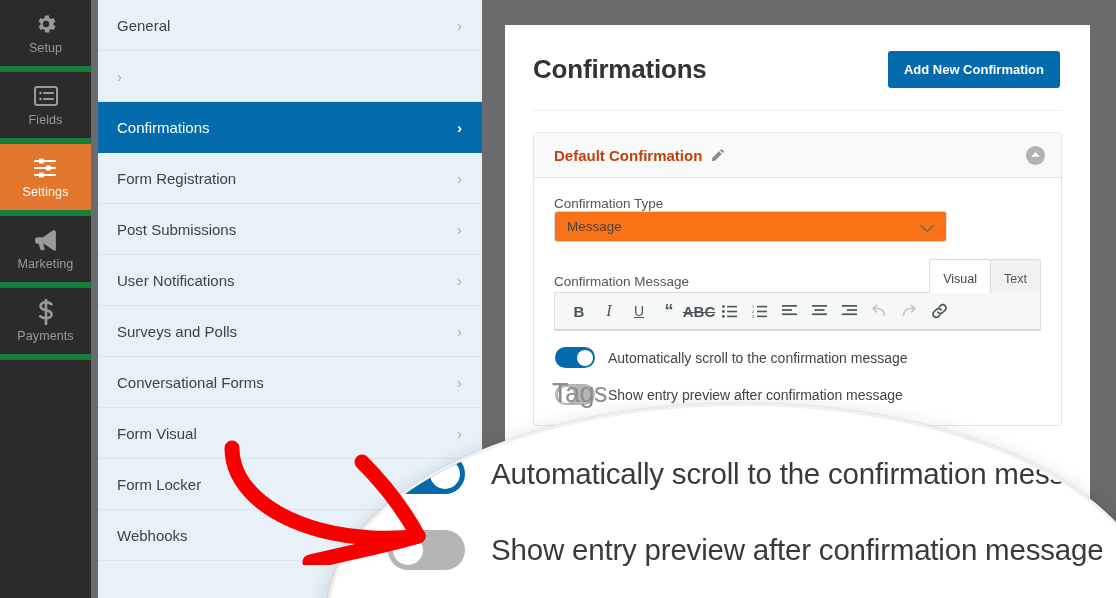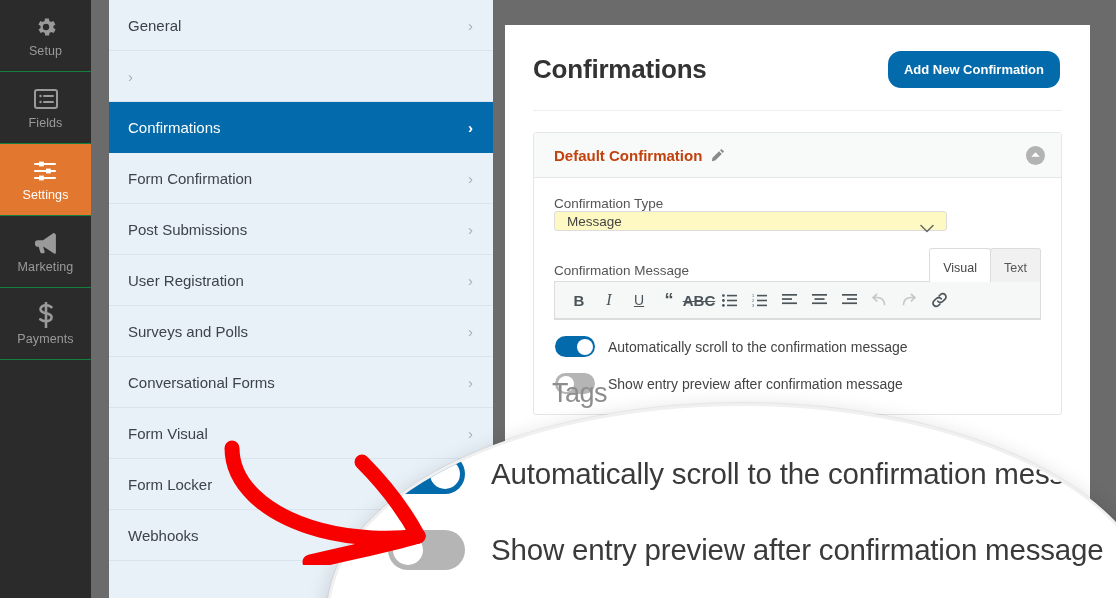--- a/index.html
+++ b/index.html
@@ -15,31 +15,31 @@
   .rail {
     position: absolute; left: 0; top: 0; width: 91px; height: 598px;
     background: #2b2b2b; z-index: 5;
   }
   .rail-item {
     height: 72px; width: 91px;
     display: flex; flex-direction: column;
     align-items: center; justify-content: center;
     gap: 4px;
     color: #9a9a9a;
-    border-bottom: 1px solid #15803d;
+    border-bottom: 6px solid #15803d;
     cursor: pointer;
   }
   .rail-item.active { background: #e27730; color: #ffffff; }
   .rail-item .rail-label { font-size: 12.5px; letter-spacing: .1px; }
   .rail-item svg { display: block; }
   .rail-item .ico { width: 26px; height: 26px; display:flex; align-items:center; justify-content:center;}
 
   
   .settings-list {
-    position: absolute; left: 109px; top: 0; width: 384px; height: 598px;
+    position: absolute; left: 98px; top: 0; width: 384px; height: 598px;
     background: #e9f1f8; z-index: 4; overflow: hidden;
   }
   .set-item {
     position: relative;
     height: 51px; display: flex; align-items: center;
     padding: 0 20px 0 19px;
     border-bottom: 1px solid #d9e4ee;
     color: #3c434a; font-size: 15px;
     cursor: pointer;
   }
@@ -60,21 +60,21 @@
     position: absolute; left: 505px; top: 25px;
     width: 585px; height: 585px;
     background: #ffffff; z-index: 3;
   }
   .panel-head {
     display: flex; align-items: center; justify-content: space-between;
     padding: 26px 30px 0 28px;
   }
   .panel-title { font-size: 26px; font-weight: bold; color: #333333; letter-spacing: -.2px; }
   .btn-primary {
-    background: #036aab; color:#fff; border:none; border-radius:13px;
+    background: #036aab; color:#fff; border:none; border-radius:3px;
     font-family:"Liberation Sans", sans-serif;
     font-size:13px; font-weight:bold; padding: 11px 16px; cursor:pointer;
     white-space:nowrap;
   }
   .panel-rule { margin: 22px 28px 0 28px; height:1px; background:#eceeef; }
 
   
   .conf-card {
     margin: 21px 28px 0 28px;
     border: 1px solid #e4e7e9; border-radius: 3px; background:#fff;
@@ -86,23 +86,23 @@
   .conf-card-title { font-size:15px; font-weight:bold; color:#c2410c; }
   .pencil-icon { margin-left:9px; display:inline-flex; color:#8a8a8a; }
   .spacer { flex:1; }
   .collapse-icon {
     width:19px;height:19px;border-radius:50%;background:#b3b3b3;
     display:flex;align-items:center;justify-content:center;cursor:pointer;
   }
   .conf-card-body { padding: 18px 20px 20px 20px; }
   .field-label { font-size:13.5px; color:#555; margin-bottom:0; }
   .select-box {
-    position: relative; height: 20px; border:1px solid #dcdcdc; border-radius:3px;
+    position: relative; height: 31px; border:1px solid #dcdcdc; border-radius:3px;
     display:flex; align-items:center; padding: 0 12px;
-    font-size:13.5px; color:#444; width: 393px; background:#fef9c3; cursor:pointer;
+    font-size:13.5px; color:#444; width: 393px; background:#f97316; cursor:pointer;
   }
   .select-box .sel-chev { position:absolute; right:12px; top:9px; color:#6b6b6b; }
 
   .msg-row { display:flex; align-items:flex-end; margin-top: 17px; }
   .msg-label { font-size:13.5px; color:#555; flex:1; padding-bottom:4px;}
   .ed-tabs { display:flex; gap: 0; }
   .ed-tab {
     font-size:12.5px; color:#555; padding: 12px 13px 7px 13px;
     border:1px solid #dcdcdc; border-bottom:none; background:#f1f1f1;
     border-radius: 3px 3px 0 0; cursor:pointer; margin-left:-1px;
@@ -248,29 +248,29 @@
       <span class="chev">›</span>
     </div>
     <div class="set-item">
       <span class="chev">›</span>
     </div>
     <div class="set-item active">
       <span class="set-label">Confirmations</span>
       <span class="chev">›</span>
     </div>
     <div class="set-item">
-      <span class="set-label">Form Confirmation</span>
+      <span class="set-label">Form Registration</span>
       <span class="chev">›</span>
     </div>
     <div class="set-item">
       <span class="set-label">Post Submissions</span>
       <span class="chev">›</span>
     </div>
     <div class="set-item">
-      <span class="set-label">User Registration</span>
+      <span class="set-label">User Notifications</span>
       <span class="chev">›</span>
     </div>
     <div class="set-item">
       <span class="set-label">Surveys and Polls</span>
       <span class="chev">›</span>
     </div>
     <div class="set-item">
       <span class="set-label">Conversational Forms</span>
       <span class="chev">›</span>
     </div>

